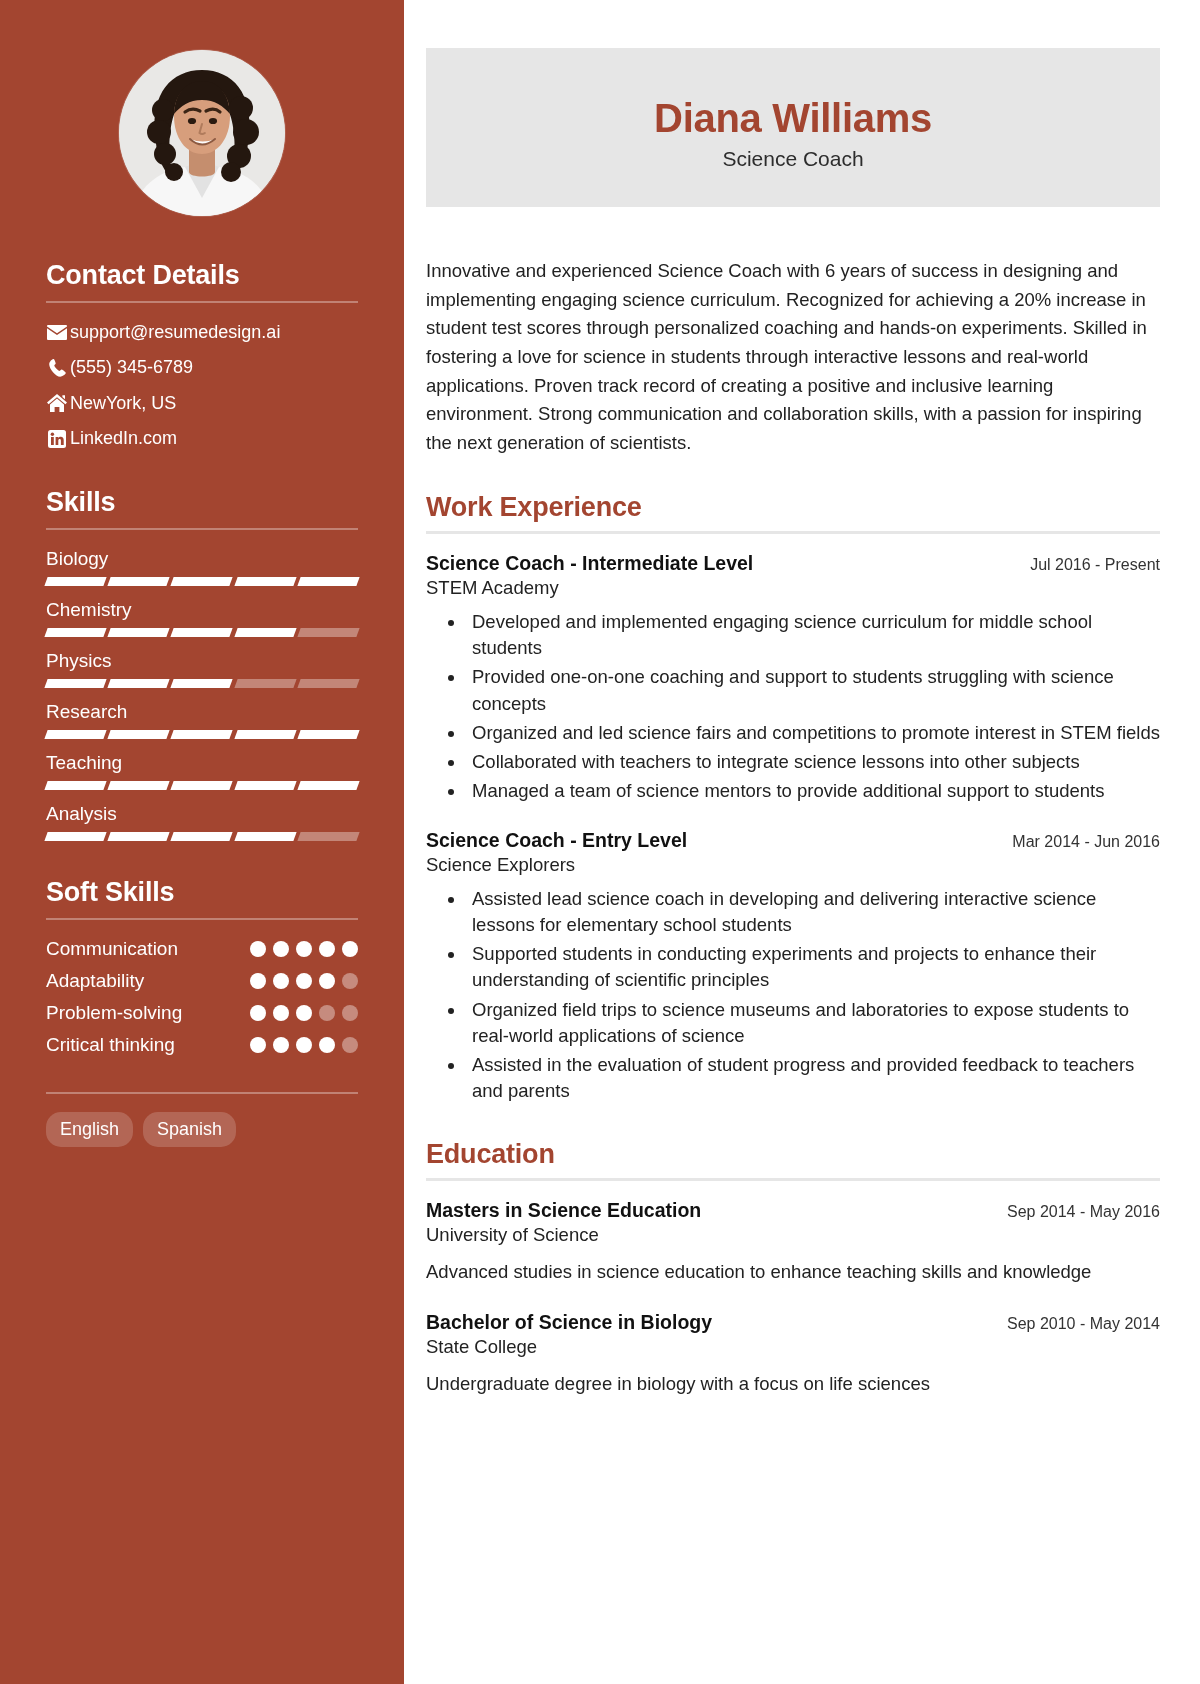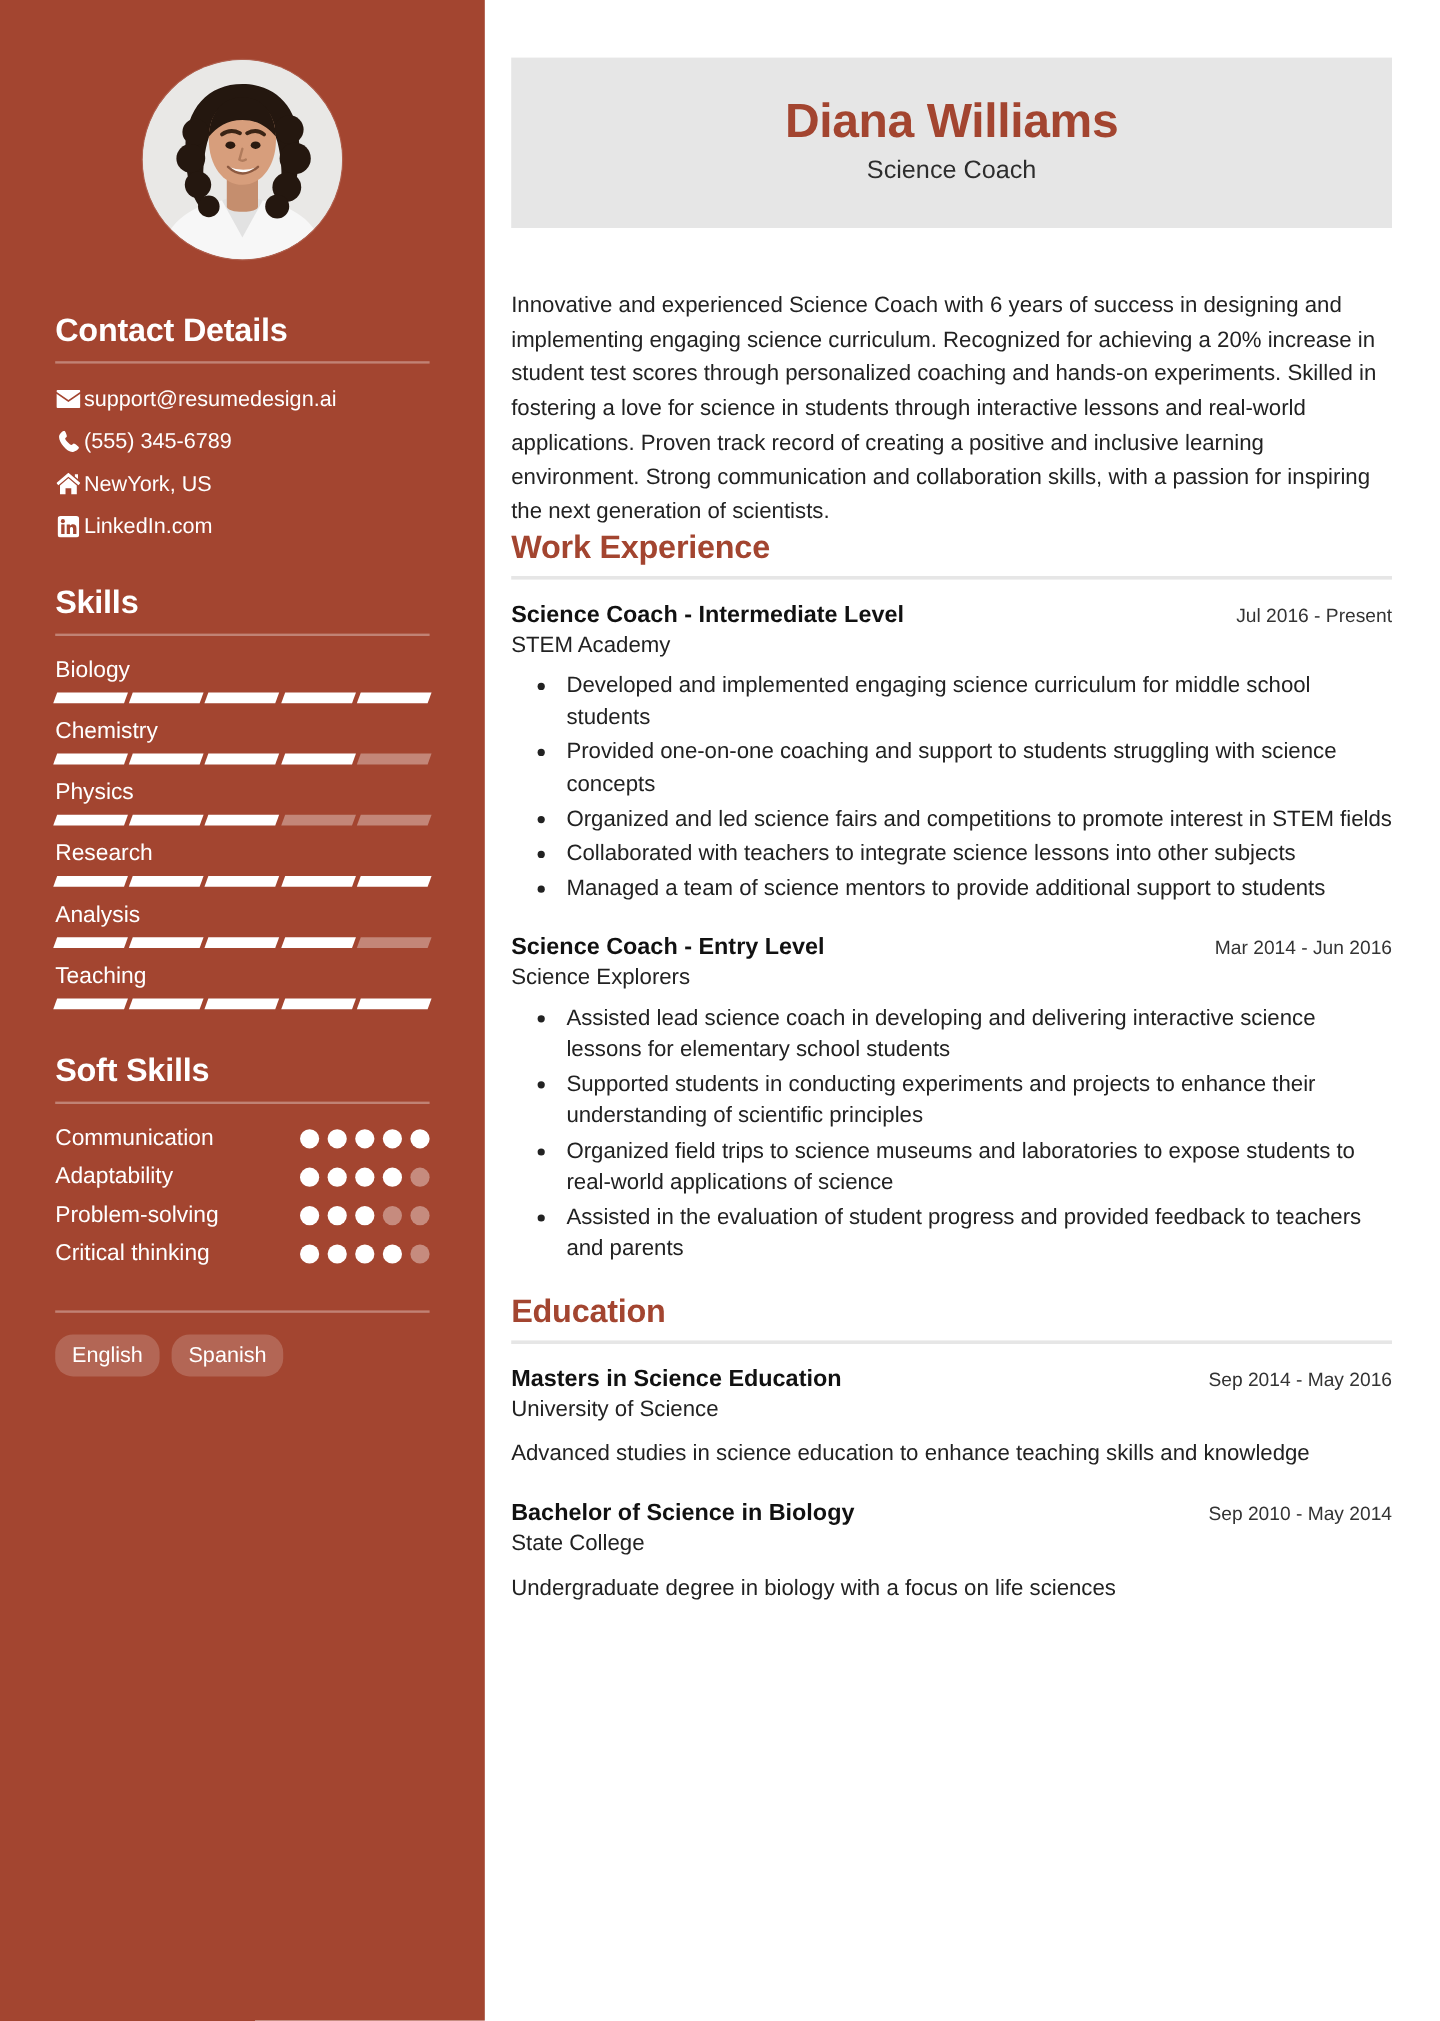--- a/index.html
+++ b/index.html
@@ -125,21 +125,21 @@
   }
 
   
   .main {
     flex: 1 1 auto;
     padding: 48px 40px 50px 22px;
   }
 
   .name-card {
     background: #e6e6e6;
-    padding: 31px 20px 36px 20px;
+    padding: 48px 20px 36px 20px;
     text-align: center;
     margin-bottom: 50px;
   }
   .name {
     font-size: 40px;
     font-weight: bold;
     color: #a34530;
     letter-spacing: -0.3px;
     margin-bottom: 6px;
   }
@@ -153,20 +153,21 @@
     line-height: 1.55;
     color: #222222;
   }
 
   .sec-title {
     font-size: 27px;
     font-weight: bold;
     color: #a34530;
     letter-spacing: -0.2px;
     margin-bottom: 8px;
+    margin-top: 34px;
   }
   .sec-rule {
     height: 3px;
     background: #e6e6e6;
     margin-bottom: 18px;
   }
 
   .entry { margin-bottom: 24px; }
   .entry-head {
     display: flex;
@@ -349,37 +350,37 @@
             <div class="skill-name">Research</div>
             <div class="skill-bar">
               <span class="seg on"></span>
               <span class="seg on"></span>
               <span class="seg on"></span>
               <span class="seg on"></span>
               <span class="seg on"></span>
             </div>
           </div>
           <div class="skill-block">
+            <div class="skill-name">Teaching</div>
+            <div class="skill-bar">
+              <span class="seg on"></span>
+              <span class="seg on"></span>
+              <span class="seg on"></span>
+              <span class="seg on"></span>
+              <span class="seg on"></span>
+            </div>
+          </div>
+          <div class="skill-block">
             <div class="skill-name">Analysis</div>
             <div class="skill-bar">
               <span class="seg on"></span>
               <span class="seg on"></span>
               <span class="seg on"></span>
               <span class="seg on"></span>
               <span class="seg"></span>
-            </div>
-          </div>
-          <div class="skill-block">
-            <div class="skill-name">Teaching</div>
-            <div class="skill-bar">
-              <span class="seg on"></span>
-              <span class="seg on"></span>
-              <span class="seg on"></span>
-              <span class="seg on"></span>
-              <span class="seg on"></span>
             </div>
           </div>
         </div>
     </section>
 
     <section class="side-section">
       <h2 class="side-title">Soft Skills</h2>
       <div class="side-rule"></div>
       <div id="soft-list">
           <div class="soft-row">

